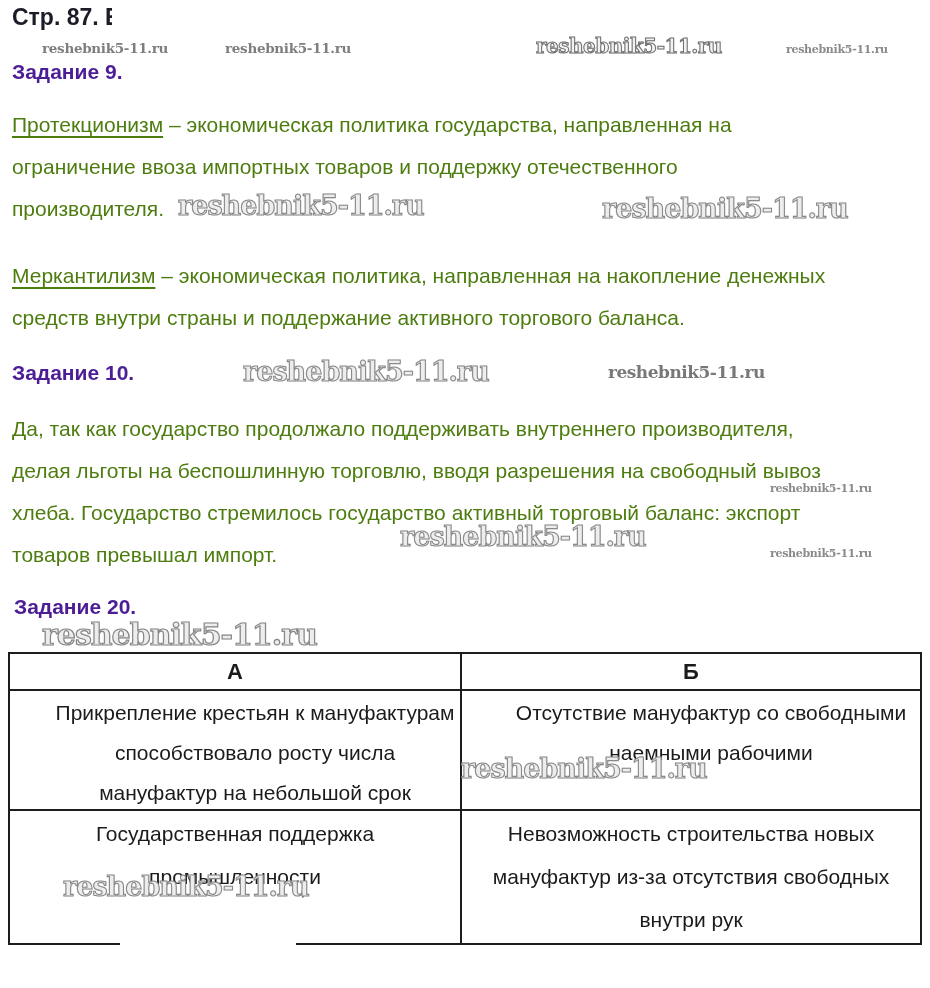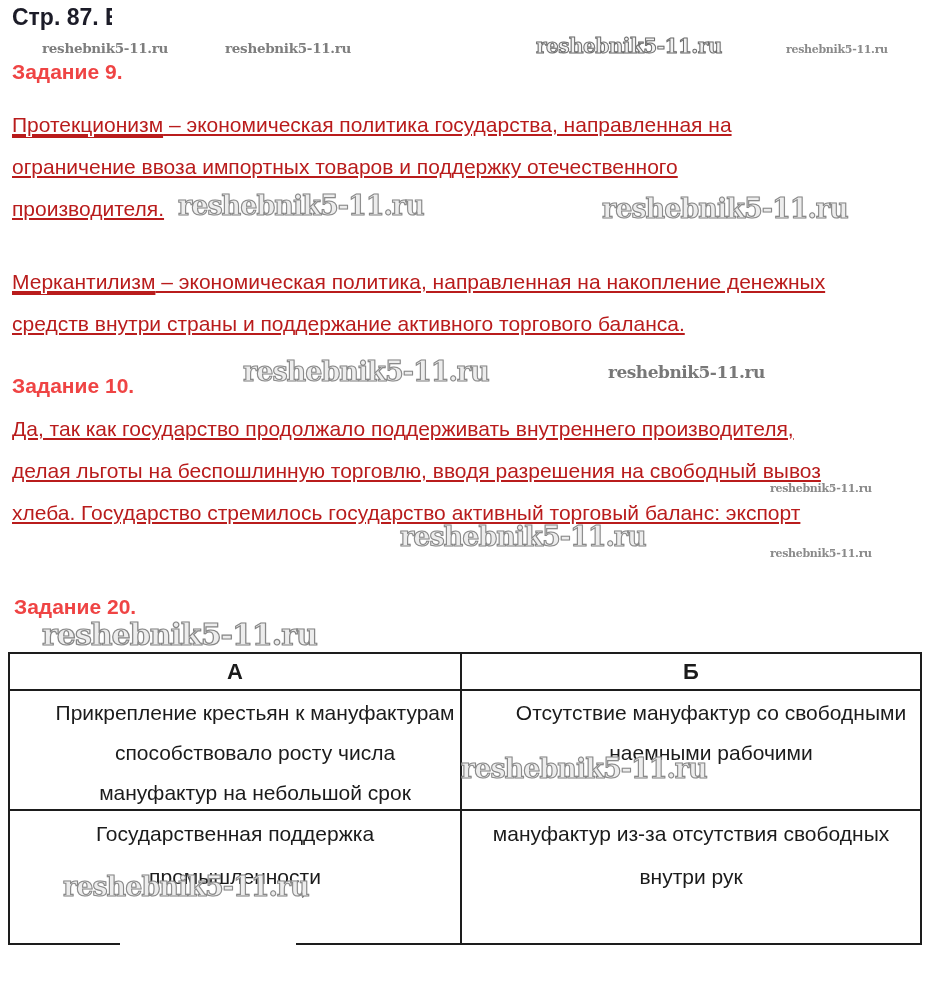--- a/index.html
+++ b/index.html
@@ -24,26 +24,26 @@
   .cut-letter {
     display: inline-block;
     width: 7px;
     overflow: hidden;
     vertical-align: bottom;
     white-space: nowrap;
   }
   .task-heading {
     font-size: 21px;
     font-weight: bold;
-    color: #ef4444;
+    color: #4c1d95;
     white-space: nowrap;
   }
 
   
-  .para { font-size: 21px; line-height: 42px; color: #b91c1c; text-decoration: underline; }
+  .para { font-size: 21px; line-height: 42px; color: #4d7c0f; }
   .para .line { height: 42px; white-space: nowrap; }
   .term {
     text-decoration: underline;
     text-decoration-thickness: 2px;
     text-underline-offset: 4px;
   }
 
   
   .wm {
     position: absolute;
@@ -109,31 +109,32 @@
   </div>
 
   <div class="abs task-heading" style="left:12px; top:60px;">Задание 9.</div>
 
   <div class="abs para" style="left:12px; top:104px;">
     <div class="line"><span class="term">Протекционизм</span><span> – экономическая политика государства, направленная на</span></div>
     <div class="line">ограничение ввоза импортных товаров и поддержку отечественного</div>
     <div class="line">производителя.</div>
   </div>
 
-  <div class="abs para" style="left:12px; top:261px;">
+  <div class="abs para" style="left:12px; top:255px;">
     <div class="line"><span class="term">Меркантилизм</span><span> – экономическая политика, направленная на накопление денежных</span></div>
     <div class="line">средств внутри страны и поддержание активного торгового баланса.</div>
   </div>
 
-  <div class="abs task-heading" style="left:12px; top:374px;">Задание 10.</div>
+  <div class="abs task-heading" style="left:12px; top:361px;">Задание 10.</div>
 
   <div class="abs para" style="left:12px; top:408px;">
     <div class="line">Да, так как государство продолжало поддерживать внутреннего производителя,</div>
     <div class="line">делая льготы на беспошлинную торговлю, вводя разрешения на свободный вывоз</div>
     <div class="line">хлеба. Государство стремилось государство активный торговый баланс: экспорт</div>
+    <div class="line">товаров превышал импорт.</div>
   </div>
 
   <div class="abs task-heading" style="left:14px; top:595px;">Задание 20.</div>
 
   <div class="answer-table">
     <div class="trow header">
       <div class="cell a">А</div>
       <div class="cell b">Б</div>
     </div>
     <div class="trow r1">
@@ -146,20 +147,21 @@
         <div class="cline">Отсутствие мануфактур со свободными</div>
         <div class="cline">наемными рабочими</div>
       </div>
     </div>
     <div class="trow r2">
       <div class="cell a">
         <div class="cline">Государственная поддержка</div>
         <div class="cline">промышленности</div>
       </div>
       <div class="cell b">
+        <div class="cline">Невозможность строительства новых</div>
         <div class="cline">мануфактур из-за отсутствия свободных</div>
         <div class="cline">внутри рук</div>
       </div>
     </div>
   </div>
 
   <div class="border-gap"></div>
 
   <div class="stray-comma">,</div>
 

